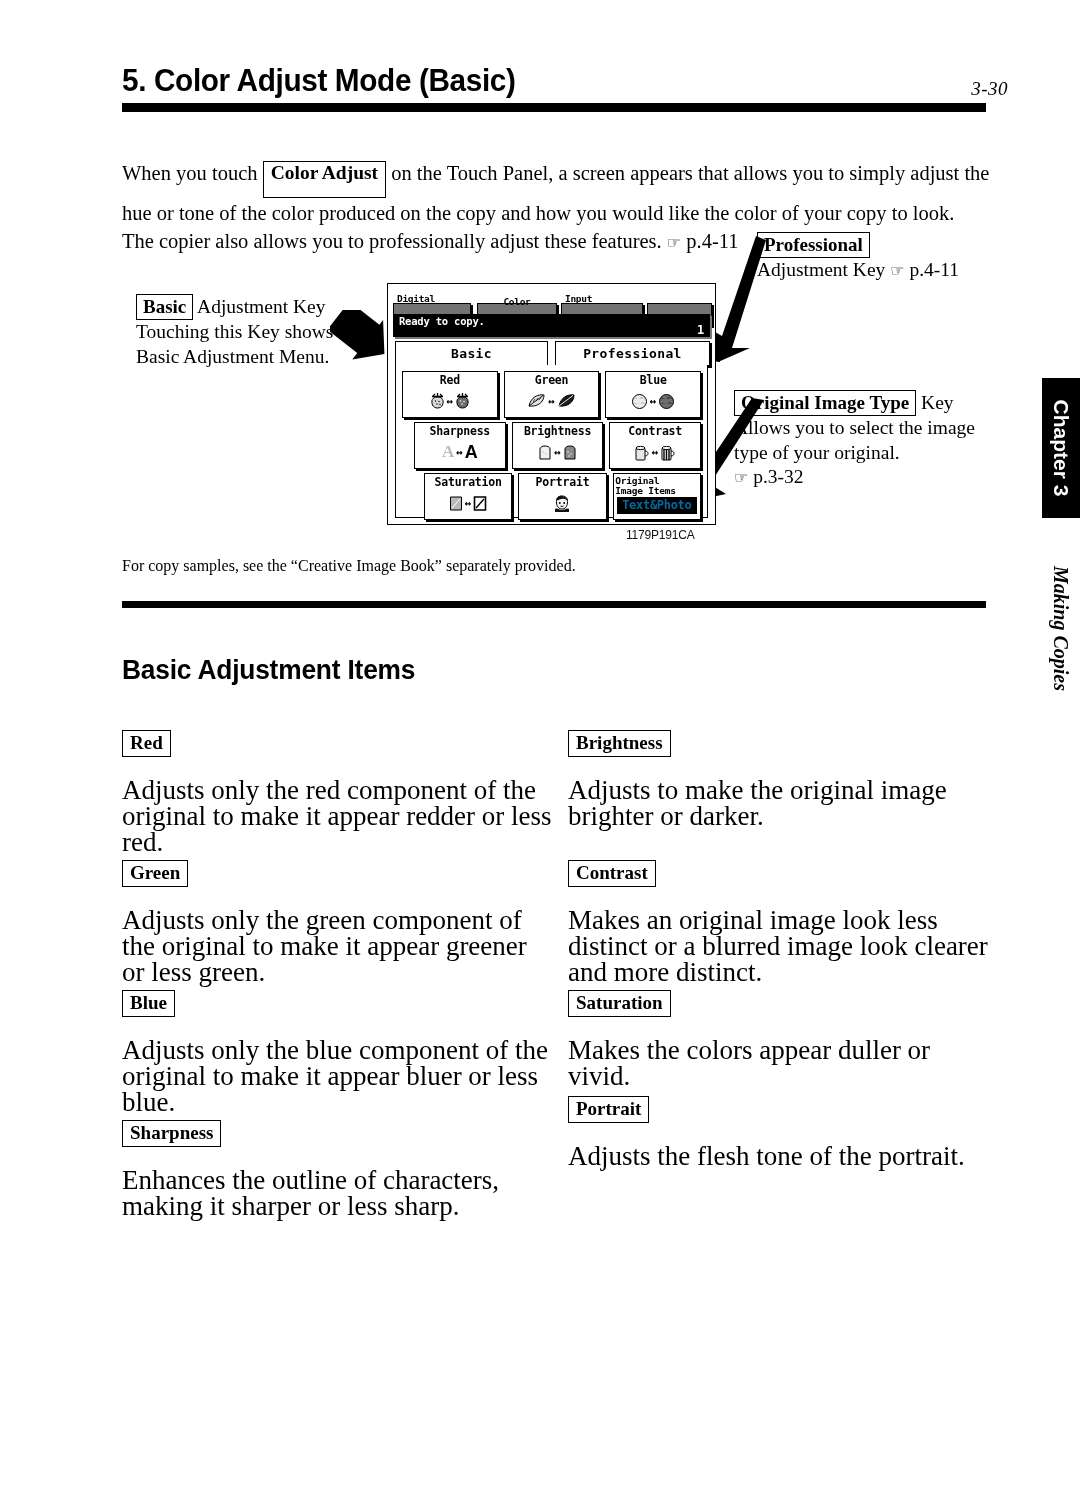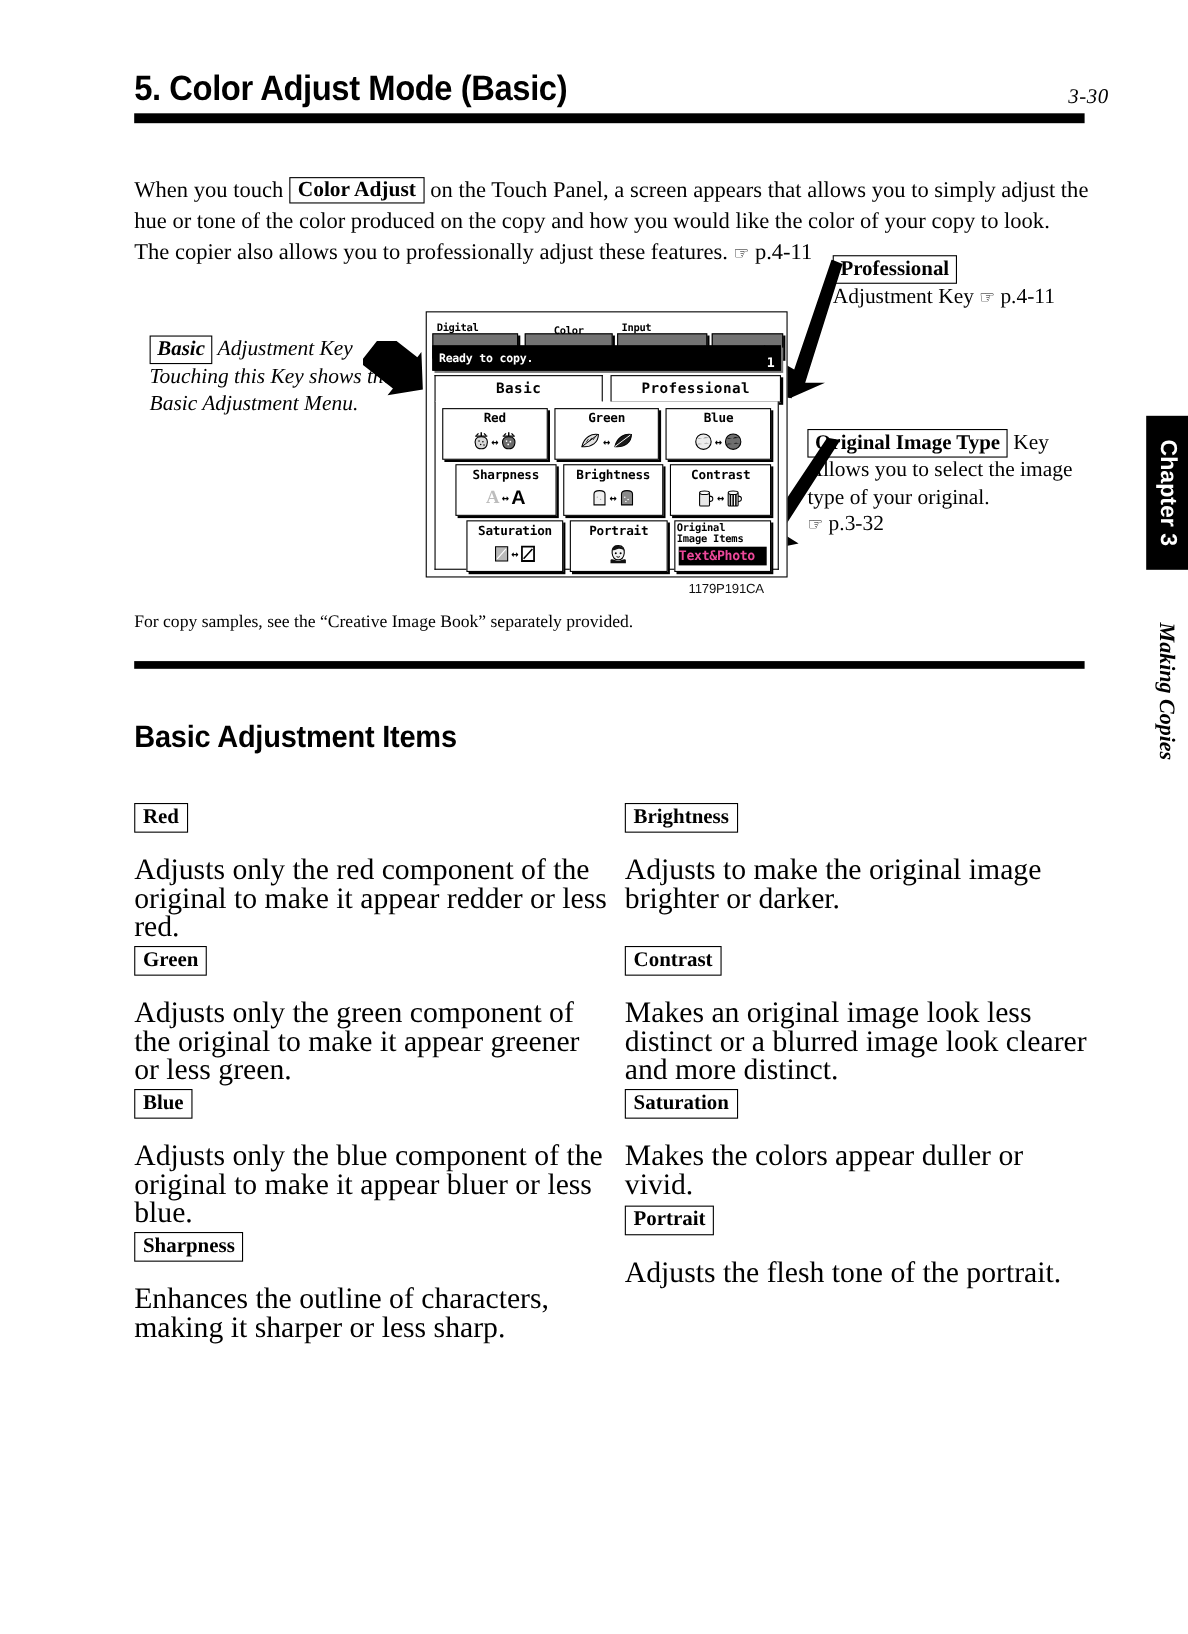--- a/index.html
+++ b/index.html
@@ -53,21 +53,21 @@
   .intro {
     position: absolute;
     left: 122px;
     top: 138px;
     width: 868px;
     font-size: 20.5px;
     line-height: 28px;
   }
   .inline-key {
     border: 1.6px solid #000;
-    padding: 0px 7px 0 7px;
+    padding: 0px 7px 13px 7px;
     font-weight: bold;
     font-size: 19.5px;
     display: inline-block;
     line-height: 22px;
     position: relative;
     top: -1px;
   }
   .hand { font-size: 16px; }
 
   
@@ -86,21 +86,21 @@
     line-height: 24.5px;
   }
   .callout .boxed {
     border: 1.8px solid #000;
     padding: 0 6px 1px 6px;
     font-weight: bold;
     display: inline-block;
     line-height: 23px;
     font-size: 19px;
   }
-  .co-basic        { left: 136px; top: 305px; width: 250px; font-style: italic; }
+  .co-basic        { left: 136px; top: 294px; width: 250px; }
   .co-professional { left: 757px; top: 232px; width: 240px; }
   .co-original     { left: 734px; top: 390px; width: 260px; }
 
   
   .arrow { position: absolute; }
 
   
   .panel {
     position: absolute;
     left: 387px;
@@ -152,21 +152,20 @@
     position: relative;
     margin: 1px 2px 0 2px;
     height: 21px;
     background: #000;
     color: #fff;
     border: 1.2px solid #000;
     box-shadow: 2px 2px 0 #777;
     font-size: 10.5px;
     font-weight: bold;
     display: flex;
-    align-items: center;
     letter-spacing: -0.2px;
   }
   .statusbar .msg { padding-left: 5px; }
   .statusbar .cnt {
     position: absolute;
     right: 5px; bottom: -1px;
     font-size: 12px;
     font-weight: bold;
   }
 
@@ -246,24 +245,25 @@
     align-items: center;
     justify-content: center;
     gap: 2px;
     margin-top: 1px;
     height: 28px;
   }
   .kicons .arw { font-size: 11px; font-weight: bold; }
   .key .kvalue {
     margin-top: 1px;
     background: #000;
-    color: #ec4899;
+    color: #0369a1;
     font-size: 12px;
     font-weight: bold;
     width: 92%;
+    text-align: center;
     line-height: 17px;
     letter-spacing: -0.3px;
   }
   .ic { display: block; }
 
   
   .figcap {
     position: absolute;
     left: 626px;
     top: 528px;

